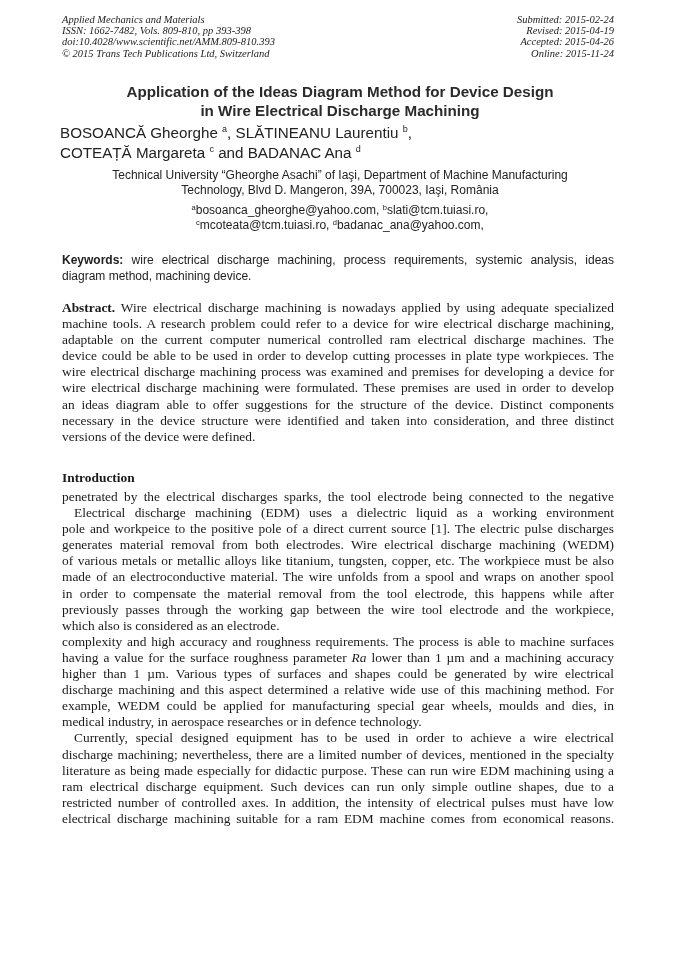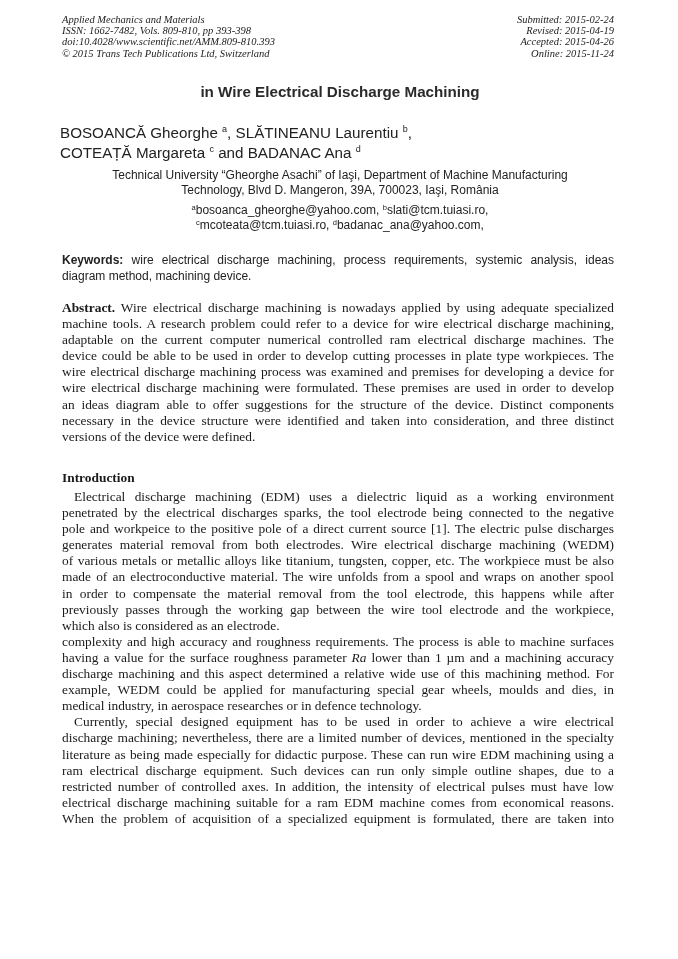--- a/index.html
+++ b/index.html
@@ -47,20 +47,21 @@
   </div>
 
   <div class="hdr hdr-right">
     <div>Submitted: 2015-02-24</div>
     <div>Revised: 2015-04-19</div>
     <div>Accepted: 2015-04-26</div>
     <div>Online: 2015-11-24</div>
   </div>
 
   <div class="title">
+    <div>Application of the Ideas Diagram Method for Device Design</div>
     <div>in Wire Electrical Discharge Machining</div>
   </div>
 
   <div class="authors">
     <div>
       <span>BOSOANCĂ Gheorghe</span>
       <sup>a</sup><span>, </span><span>SLĂTINEANU Laurentiu</span>
       <sup>b</sup><span>,</span>
     </div>
     <div>
@@ -96,38 +97,38 @@
     <div class="line">wire electrical discharge machining process was examined and premises for developing a device for</div>
     <div class="line">wire electrical discharge machining were formulated. These premises are used in order to develop</div>
     <div class="line">an ideas diagram able to offer suggestions for the structure of the device. Distinct components</div>
     <div class="line">necessary in the device structure were identified and taken into consideration, and three distinct</div>
     <div class="line last">versions of the device were defined.</div>
   </div>
 
   <div class="section-head">Introduction</div>
 
   <div class="body-text intro">
+    <div class="line">penetrated by the electrical discharges sparks, the tool electrode being connected to the negative</div>
     <div class="line indent">Electrical discharge machining (EDM) uses a dielectric liquid as a working environment</div>
-    <div class="line">penetrated by the electrical discharges sparks, the tool electrode being connected to the negative</div>
     <div class="line">pole and workpeice to the positive pole of a direct current source [1]. The electric pulse discharges</div>
     <div class="line">generates material removal from both electrodes. Wire electrical discharge machining (WEDM)</div>
     <div class="line">of various metals or metallic alloys like titanium, tungsten, copper, etc. The workpiece must be also</div>
     <div class="line">made of an electroconductive material. The wire unfolds from a spool and wraps on another spool</div>
     <div class="line">in order to compensate the material removal from the tool electrode, this happens while after</div>
     <div class="line">previously passes through the working gap between the wire tool electrode and the workpiece,</div>
     <div class="line last">which also is considered as an electrode.</div>
 
     <div class="line">complexity and high accuracy and roughness requirements. The process is able to machine surfaces</div>
     <div class="line"><span>having a value for the surface roughness parameter </span><i>Ra</i><span> lower than 1 µm and a machining accuracy</span></div>
+    <div class="line">higher than 1 µm. Various types of surfaces and shapes could be generated by wire electrical</div>
     <div class="line">discharge machining and this aspect determined a relative wide use of this machining method. For</div>
     <div class="line">example, WEDM could be applied for manufacturing special gear wheels, moulds and dies, in</div>
     <div class="line last">medical industry, in aerospace researches or in defence technology.</div>
 
     <div class="line indent">Currently, special designed equipment has to be used in order to achieve a wire electrical</div>
     <div class="line">discharge machining; nevertheless, there are a limited number of devices, mentioned in the specialty</div>
     <div class="line">literature as being made especially for didactic purpose. These can run wire EDM machining using a</div>
     <div class="line">ram electrical discharge equipment. Such devices can run only simple outline shapes, due to a</div>
     <div class="line">restricted number of controlled axes. In addition, the intensity of electrical pulses must have low</div>
     <div class="line">electrical discharge machining suitable for a ram EDM machine comes from economical reasons.</div>
-    <div class="line">When the problem of acquisition of a specialized equipment is formulated, there are taken into</div>
   </div>
 
 </div>
 
 </body></html>

